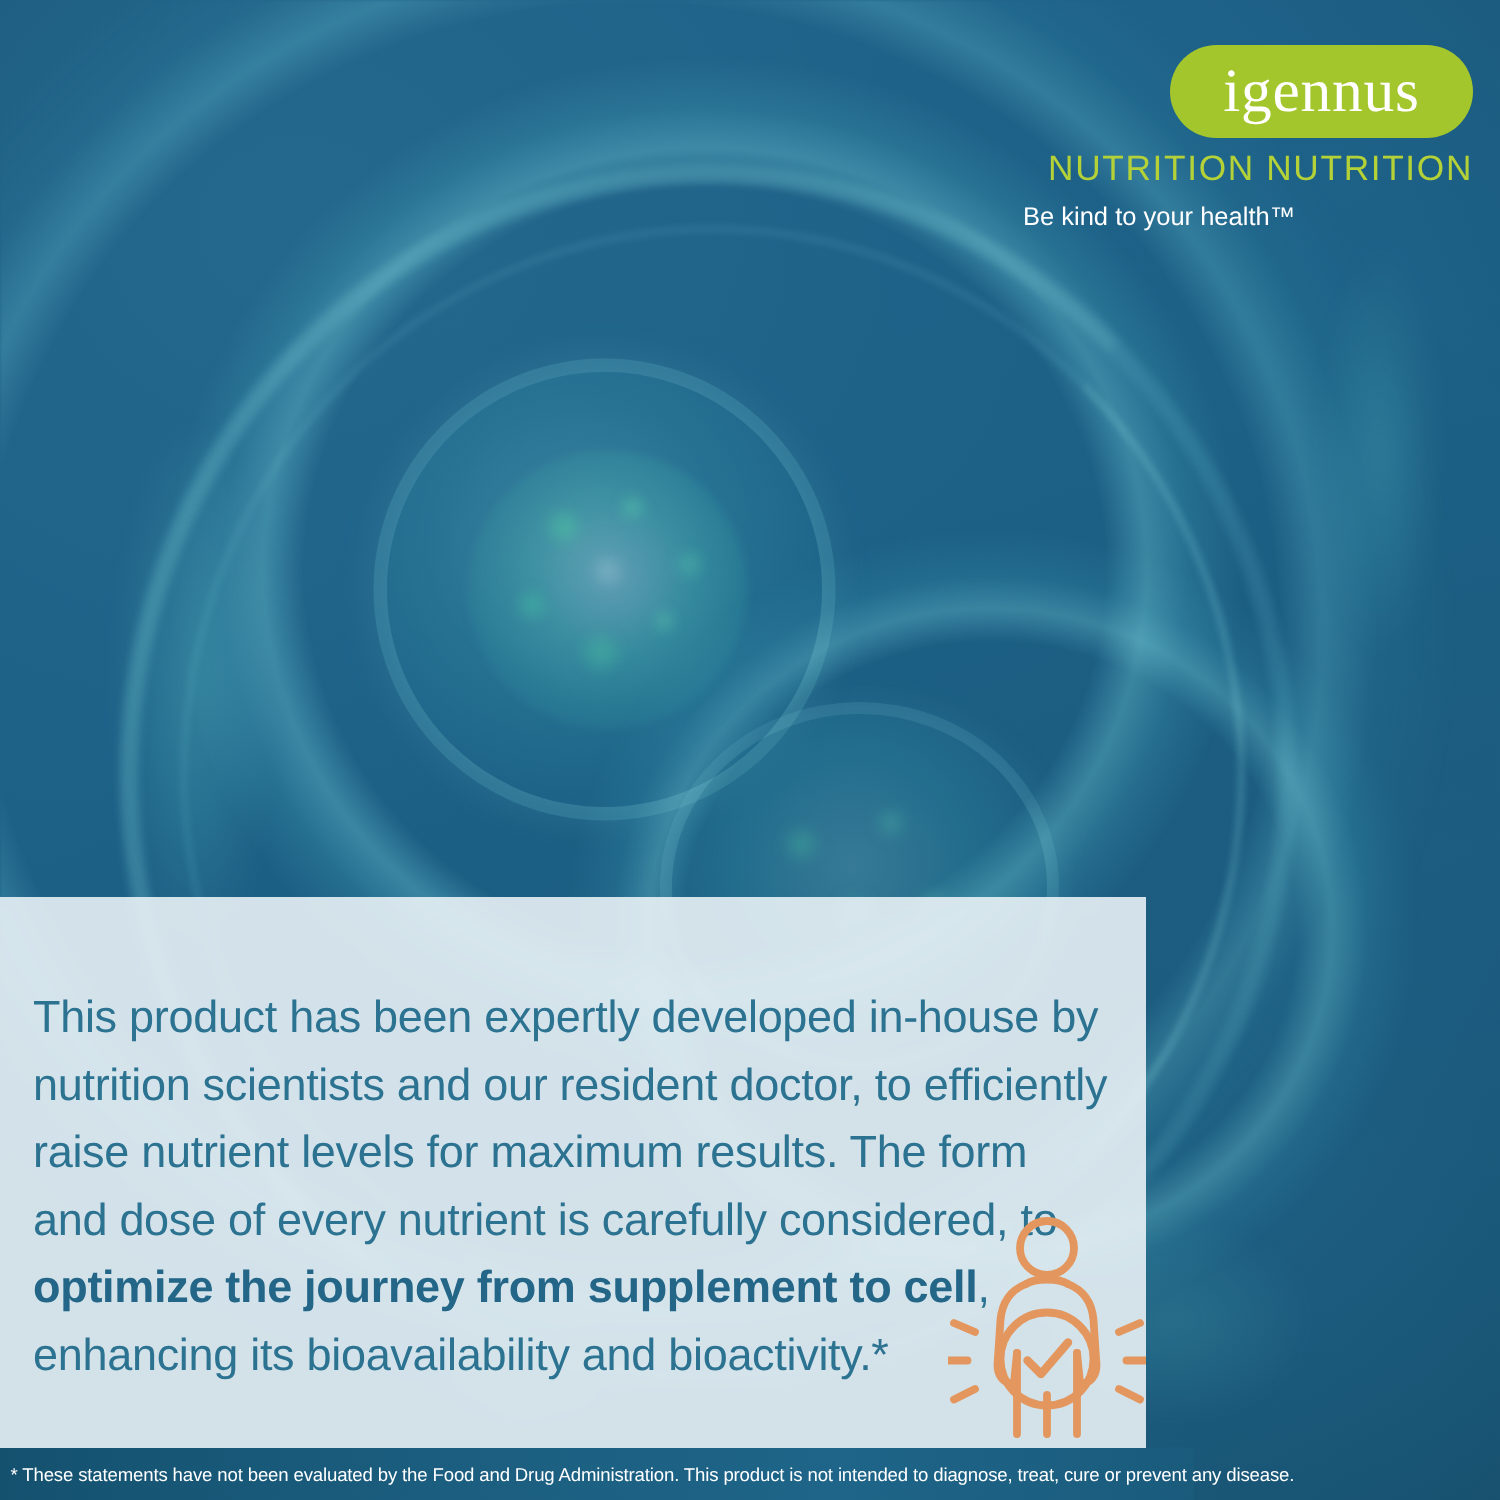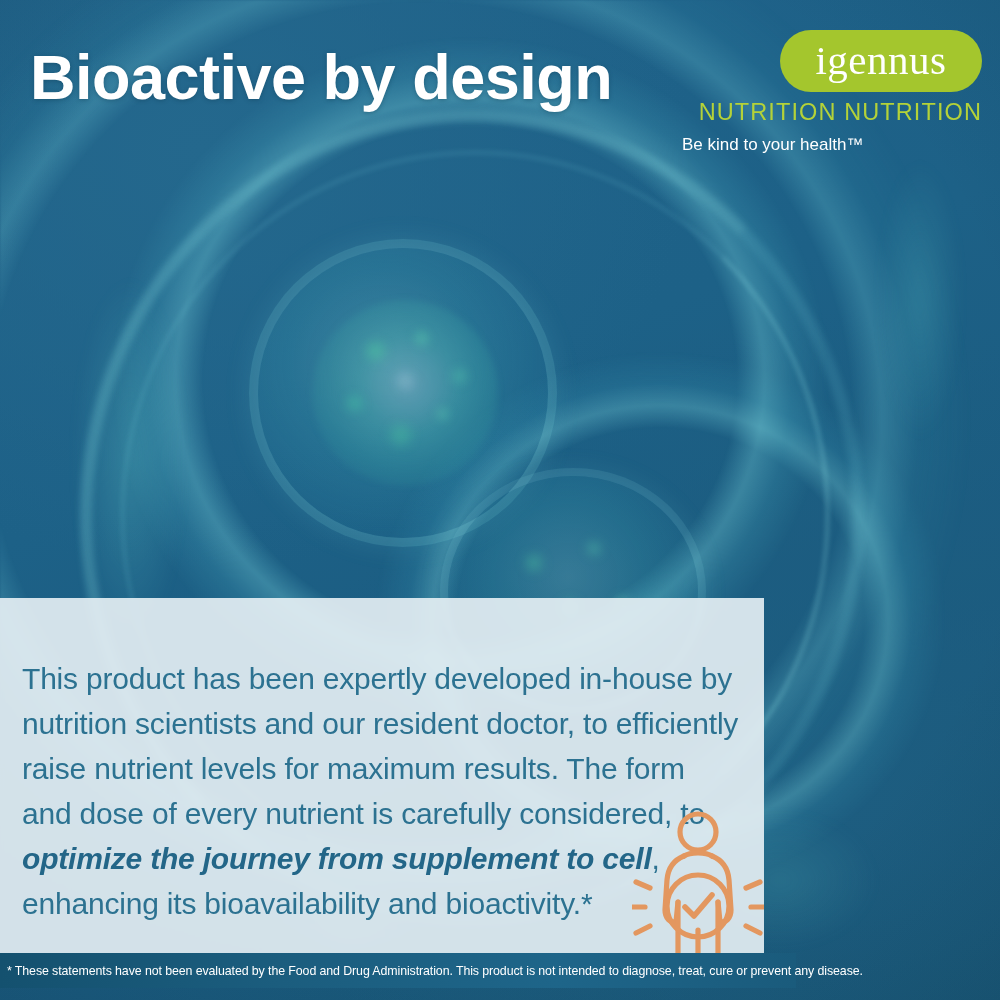--- a/index.html
+++ b/index.html
@@ -212,37 +212,36 @@
     top: 28px;
     width: 718px;
     font-size: 30px;
     line-height: 45px;
     color: #2c7291;
     letter-spacing: -0.2px;
   }
   #body-copy b {
     font-weight: 700;
     color: #236688;
-    font-style: italic;
   }
 
   
   #benefit-icon {
     position: absolute;
     left: 632px;
     top: 806px;
     width: 132px;
     height: 158px;
   }
 
   
   #footer {
     position: absolute;
     left: 0;
-    bottom: 12px;
+    bottom: 0;
     width: 796px;
     height: 35px;
     display: flex;
     align-items: center;
     padding-left: 7px;
     box-sizing: border-box;
     background: linear-gradient(90deg, #14516f 0%, #1b5d7e 35%, #1e6589 70%, #1a5b7c 100%);
   }
   #footer-text {
     font-size: 12.4px;
@@ -261,21 +260,20 @@
   <div id="membrane-outer"></div>
   <div id="membrane-outer2"></div>
   <div id="cell-top"></div>
   <div id="cell-top-nucleus"></div>
   <div id="cell-top-granules"></div>
   <div id="cell-bottom"></div>
   <div id="cell-bottom-granules"></div>
   <div class="bg-layer" id="wisps"></div>
   <div class="bg-layer" id="vignette"></div>
 
-  <div id="headline">Bioactive by design</div>
 
   <div id="logo-block">
     <div id="logo-pill">
       <span id="logo-wordmark">igennus</span>
     </div>
     <div id="logo-subtitle">NUTRITION NUTRITION</div>
     <div id="logo-tagline">Be kind to your health™</div>
   </div>
 
   <div id="body-panel">

